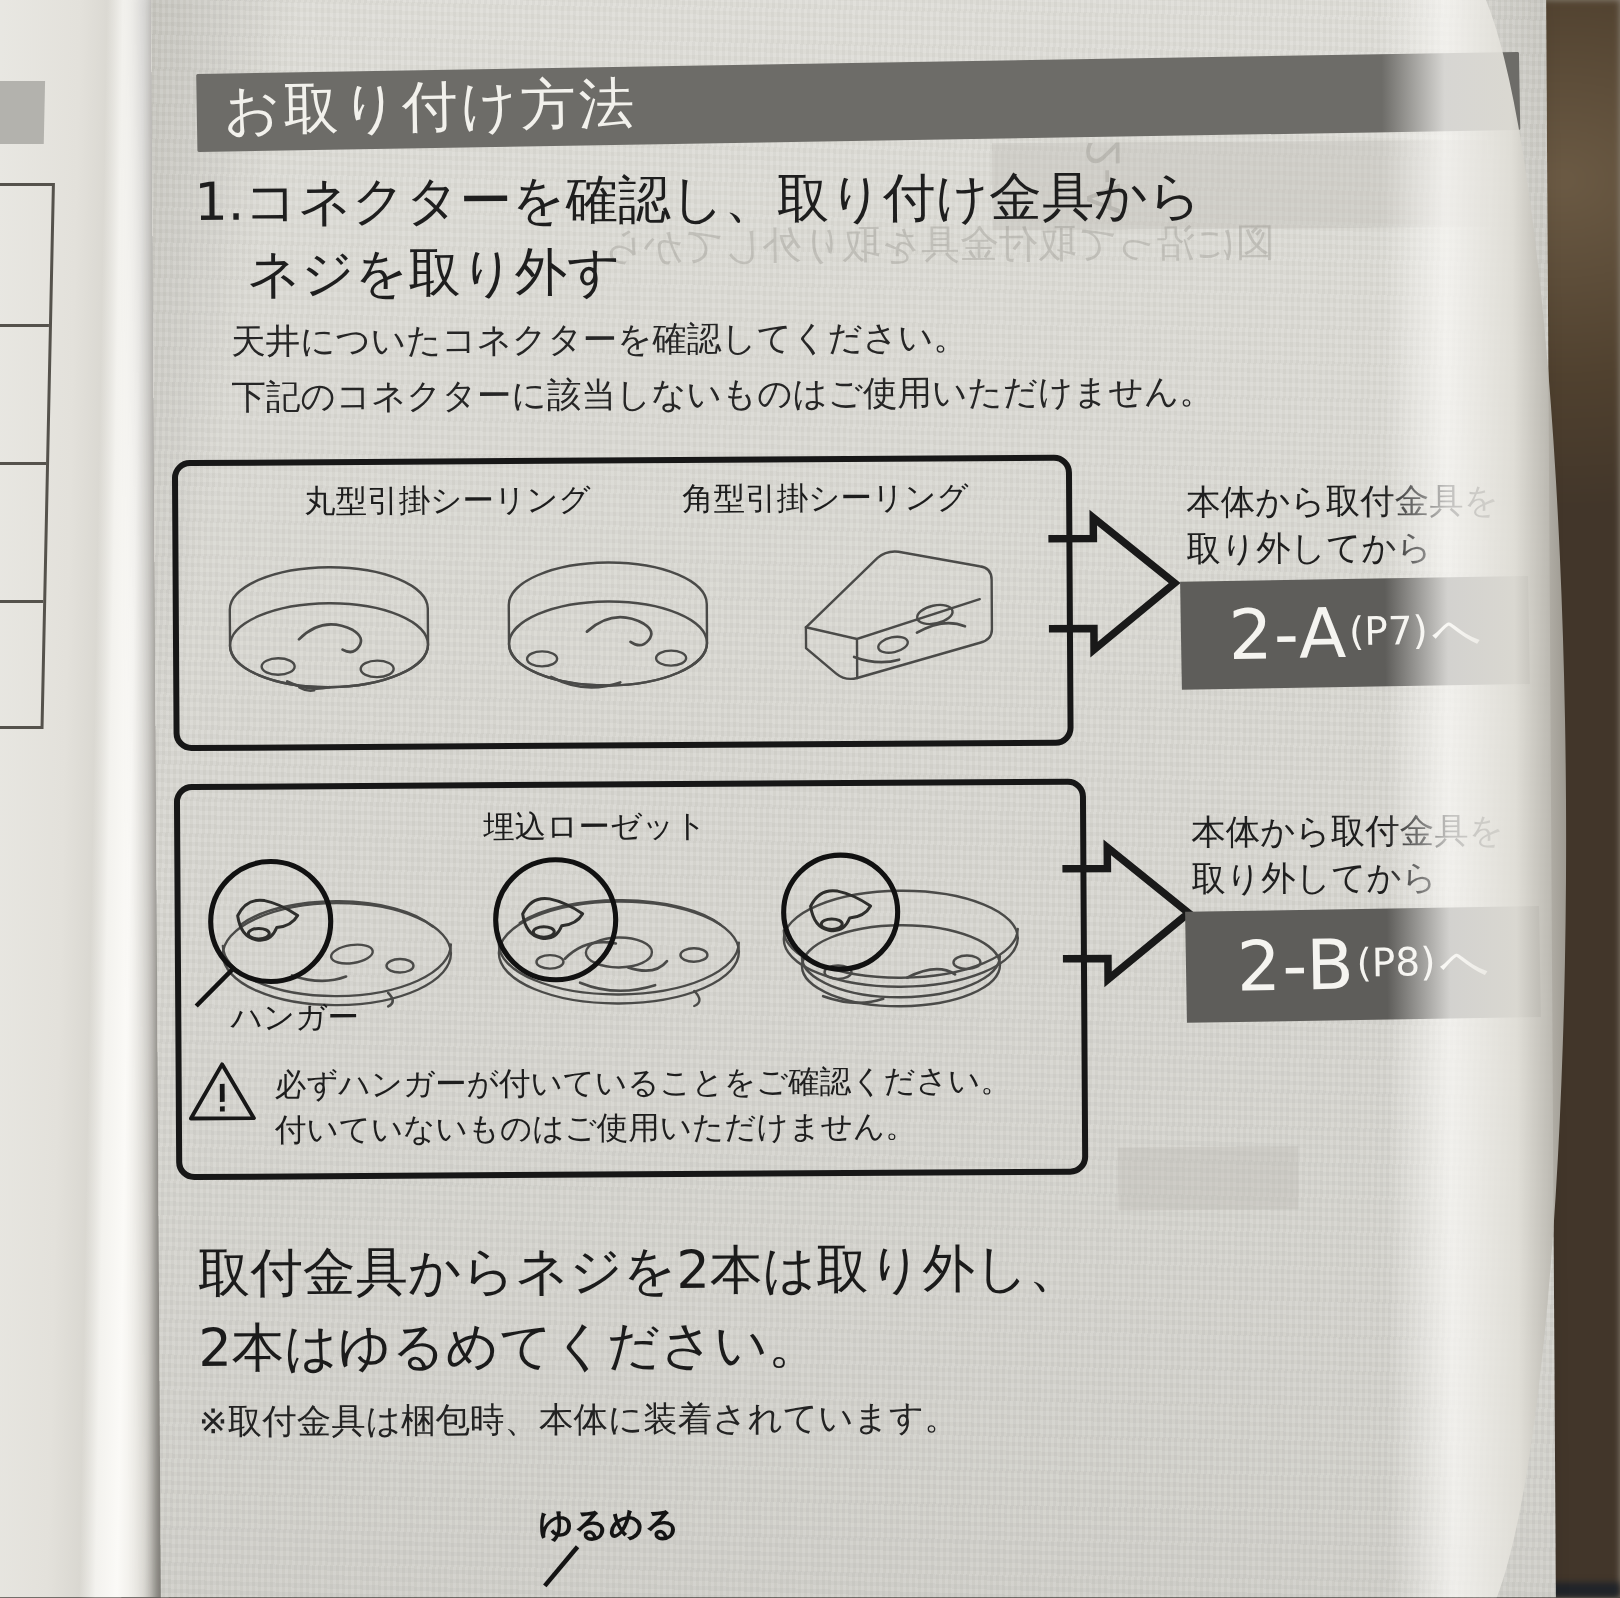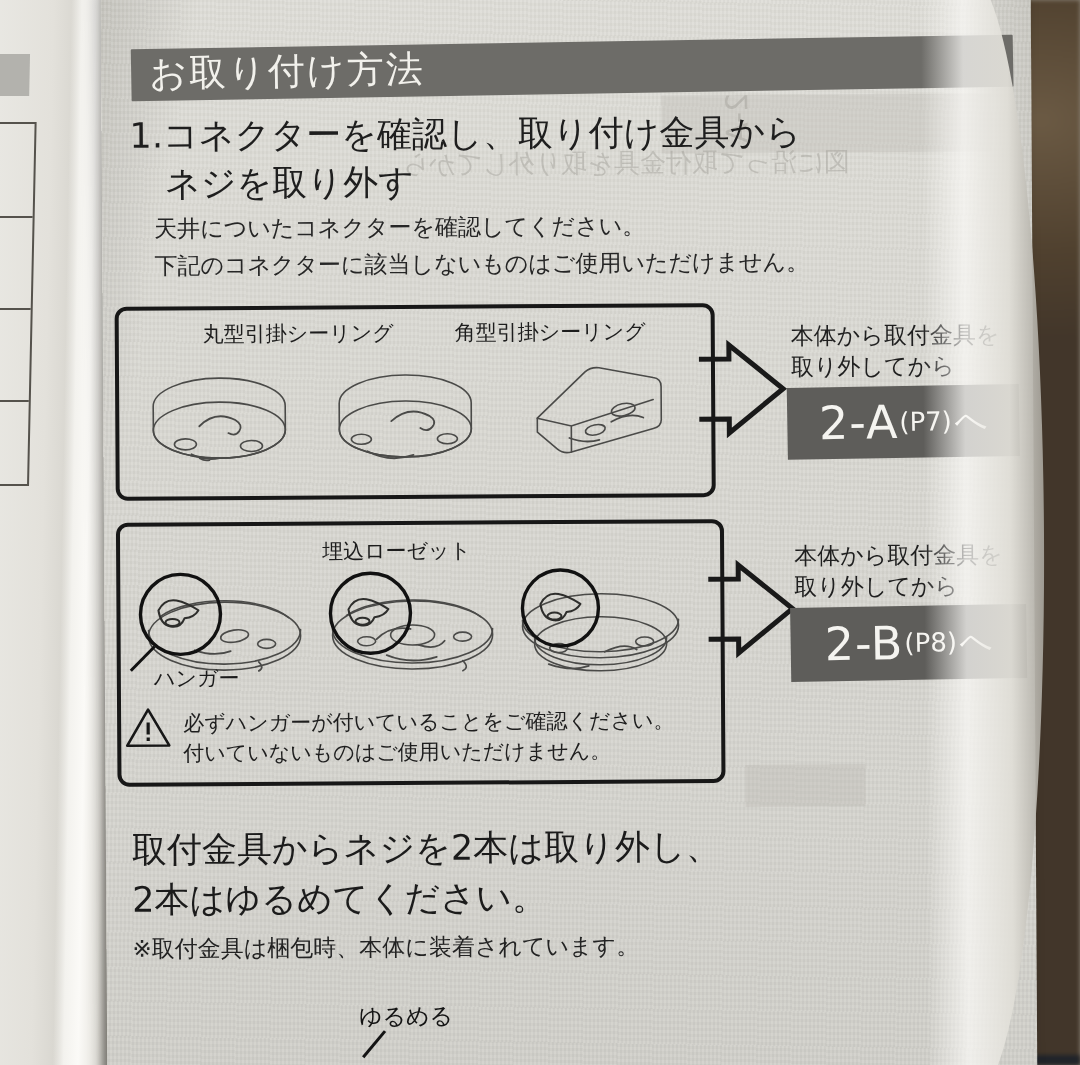--- a/index.html
+++ b/index.html
@@ -257,21 +257,21 @@
     font-size: 23px;
     line-height: 32px;
     color: #232323;
     white-space: nowrap;
   }
   .loosen-label {
     position: absolute;
     left: 252px; top: 1014px;
     font-size: 23px;
     color: #141414;
-    font-weight: 400;
+    font-weight: 700;
   }
 
   
   .bleed {
     position: absolute;
     color: #9c9a93;
     opacity: 0.42;
     transform: scaleX(-1);
     white-space: nowrap;
     pointer-events: none;

